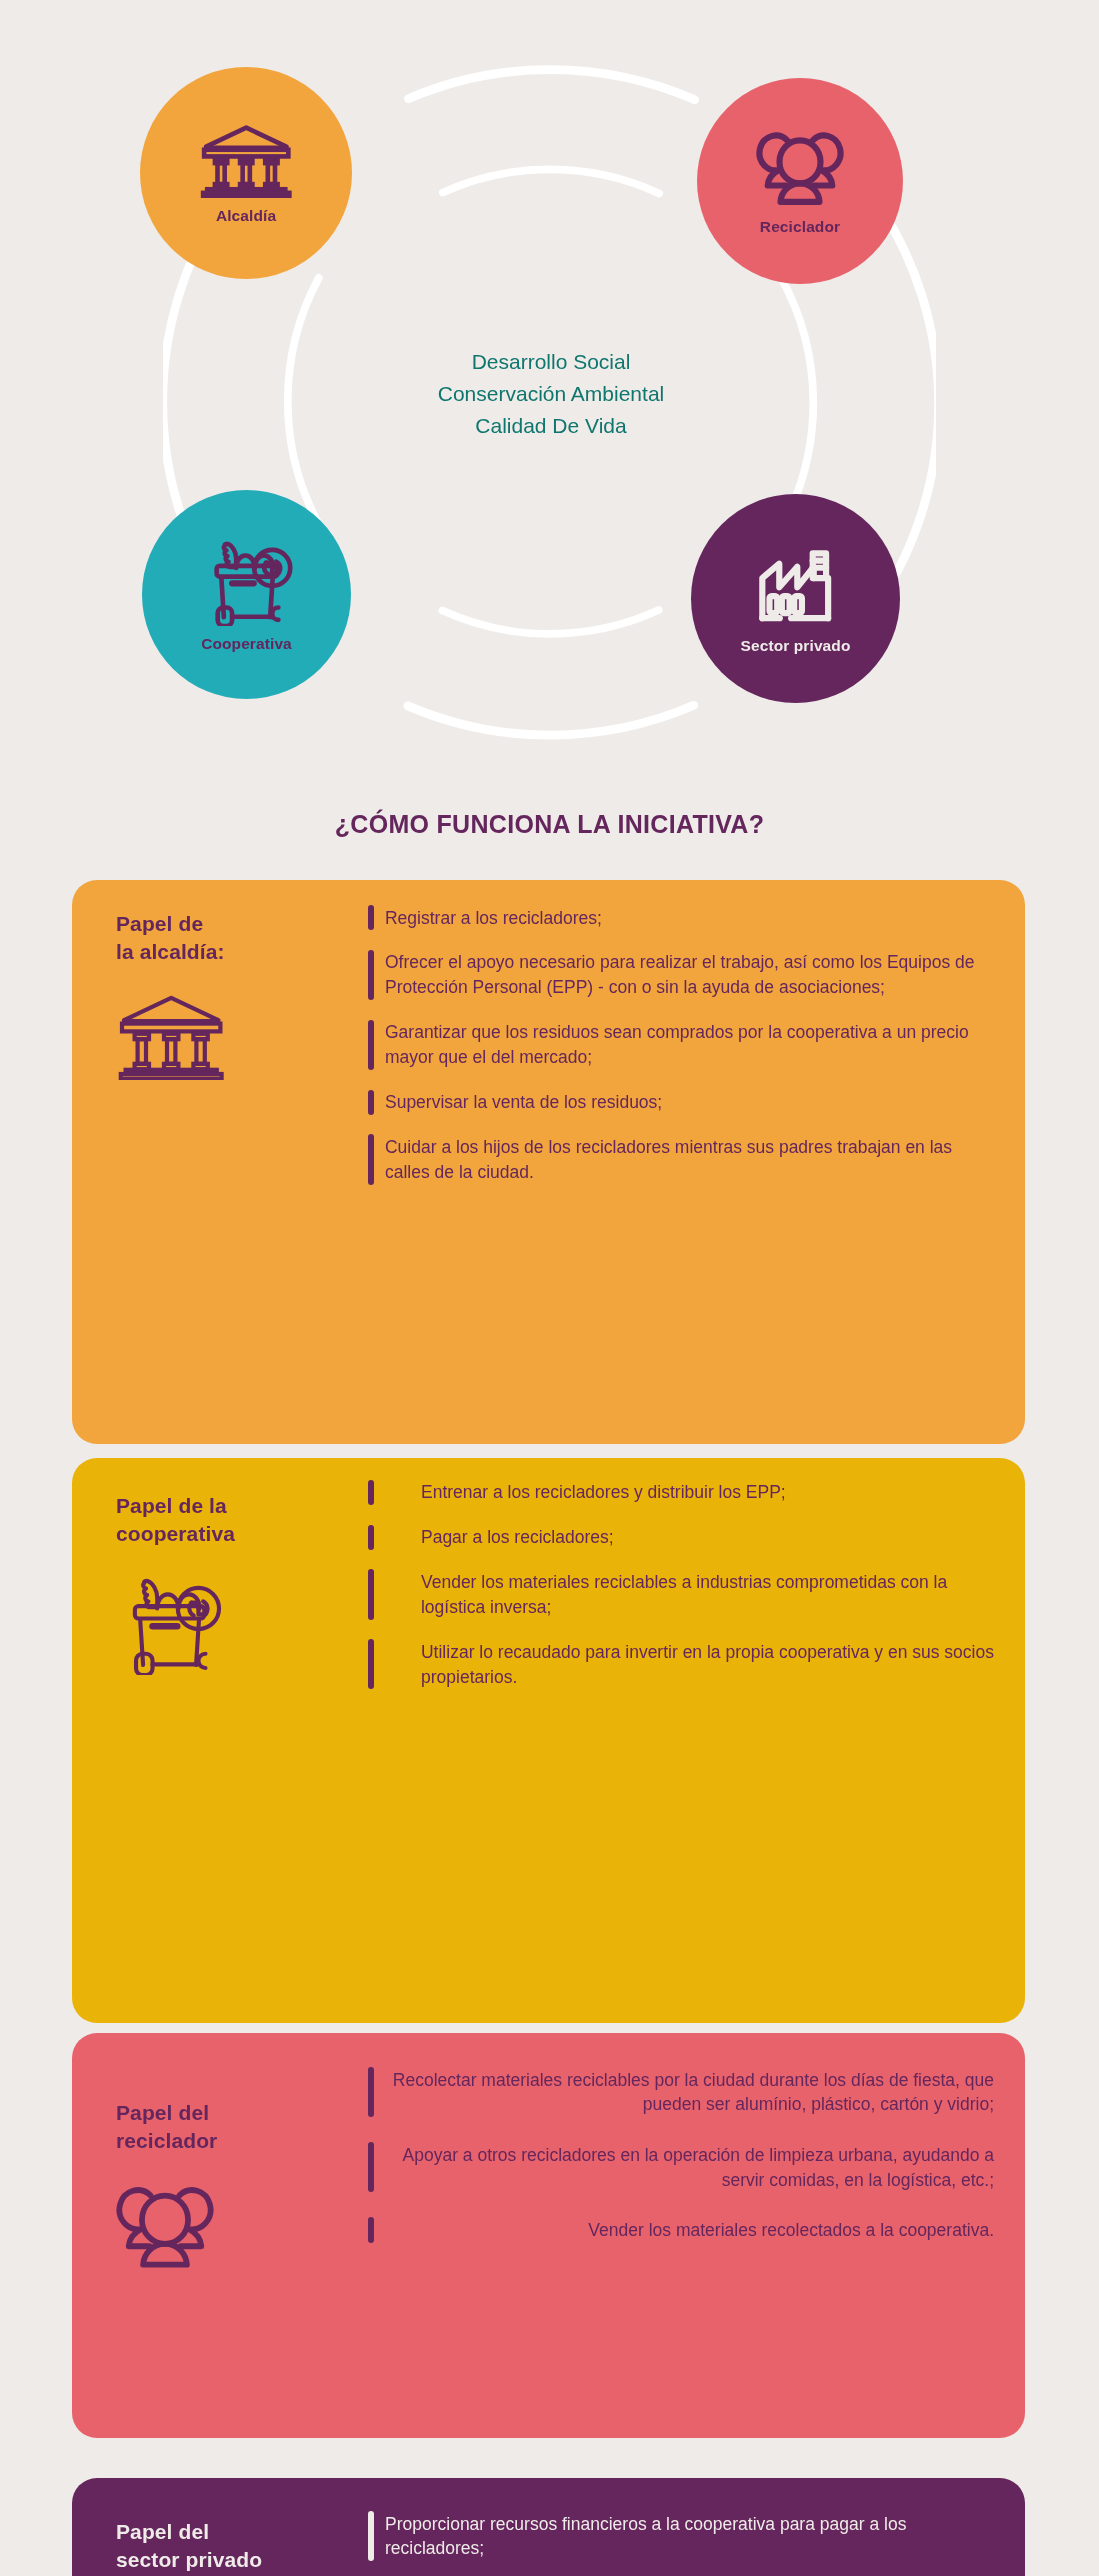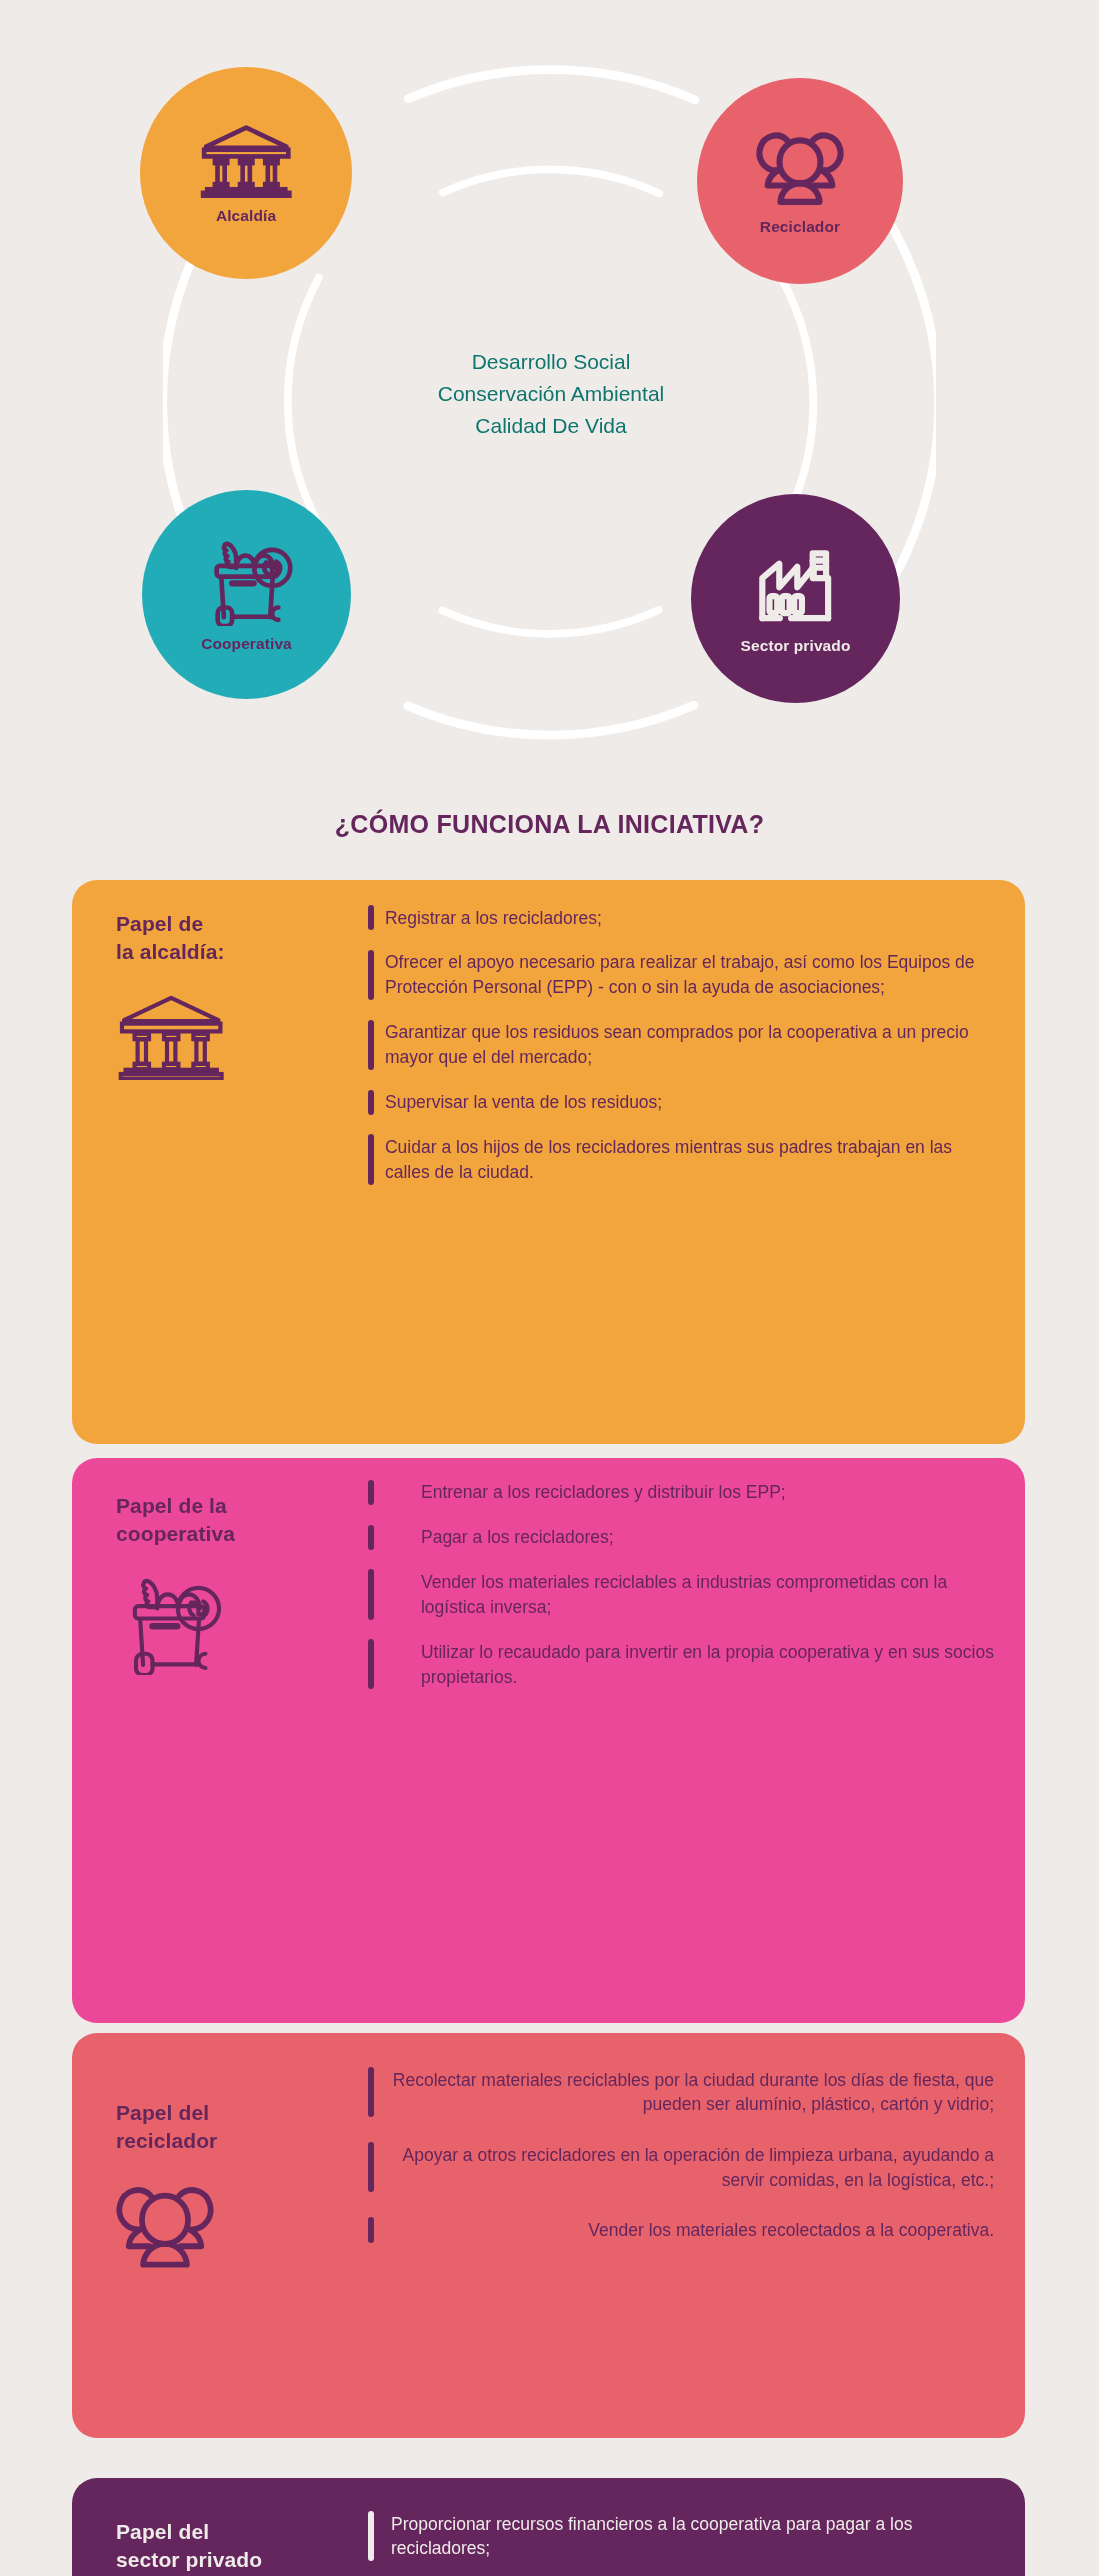--- a/index.html
+++ b/index.html
@@ -135,40 +135,40 @@
     flex: 1 1 auto;
     padding-top: 0.5px;
   }
 
   
   #card-alcaldia { background: #F2A53C; top: 880px; height: 564px; }
   #card-alcaldia .card-title,
   #card-alcaldia .bullet-text { color: #64265C; }
   #card-alcaldia .bullet-bar { background: #64265C; }
 
-  #card-cooperativa { background: #ec4899; top: 1458px; height: 565px; }
+  #card-cooperativa { background: #eab308; top: 1458px; height: 565px; }
   #card-cooperativa .card-title,
   #card-cooperativa .bullet-text { color: #64265C; }
   #card-cooperativa .bullet-bar { background: #64265C; }
 
   #card-reciclador { background: #E8626C; top: 2033px; height: 405px; }
   #card-reciclador .card-title,
   #card-reciclador .bullet-text { color: #64265C; }
   #card-reciclador .bullet-bar { background: #64265C; }
 
   #card-sector { background: #64265C; top: 2478px; height: 386px; }
   #card-sector .card-title,
   #card-sector .bullet-text { color: #EFEBE8; }
   #card-sector .bullet-bar { background: #EFEBE8; }
 
   
   #card-alcaldia .bullet-row { margin-bottom: 19.6px; }
   #card-cooperativa .bullet-row { margin-bottom: 19.6px; gap: 36px; }
   #card-reciclador .bullet-row { margin-bottom: 25px; text-align: right; }
-  #card-sector .bullet-row { margin-bottom: 21.6px; gap: 6px; }
+  #card-sector .bullet-row { margin-bottom: 21.6px; }
 
   #card-reciclador .card-left { padding-top: 66px; }
   #card-reciclador .card-right { padding-top: 34px; }
   #card-sector .card-left { padding-top: 40px; }
   #card-sector .card-right { padding-top: 33px; }
   #card-cooperativa .card-left { padding-top: 34px; }
   #card-cooperativa .card-right { padding-top: 21.6px; }
 </style>
 </head>
 <body>

